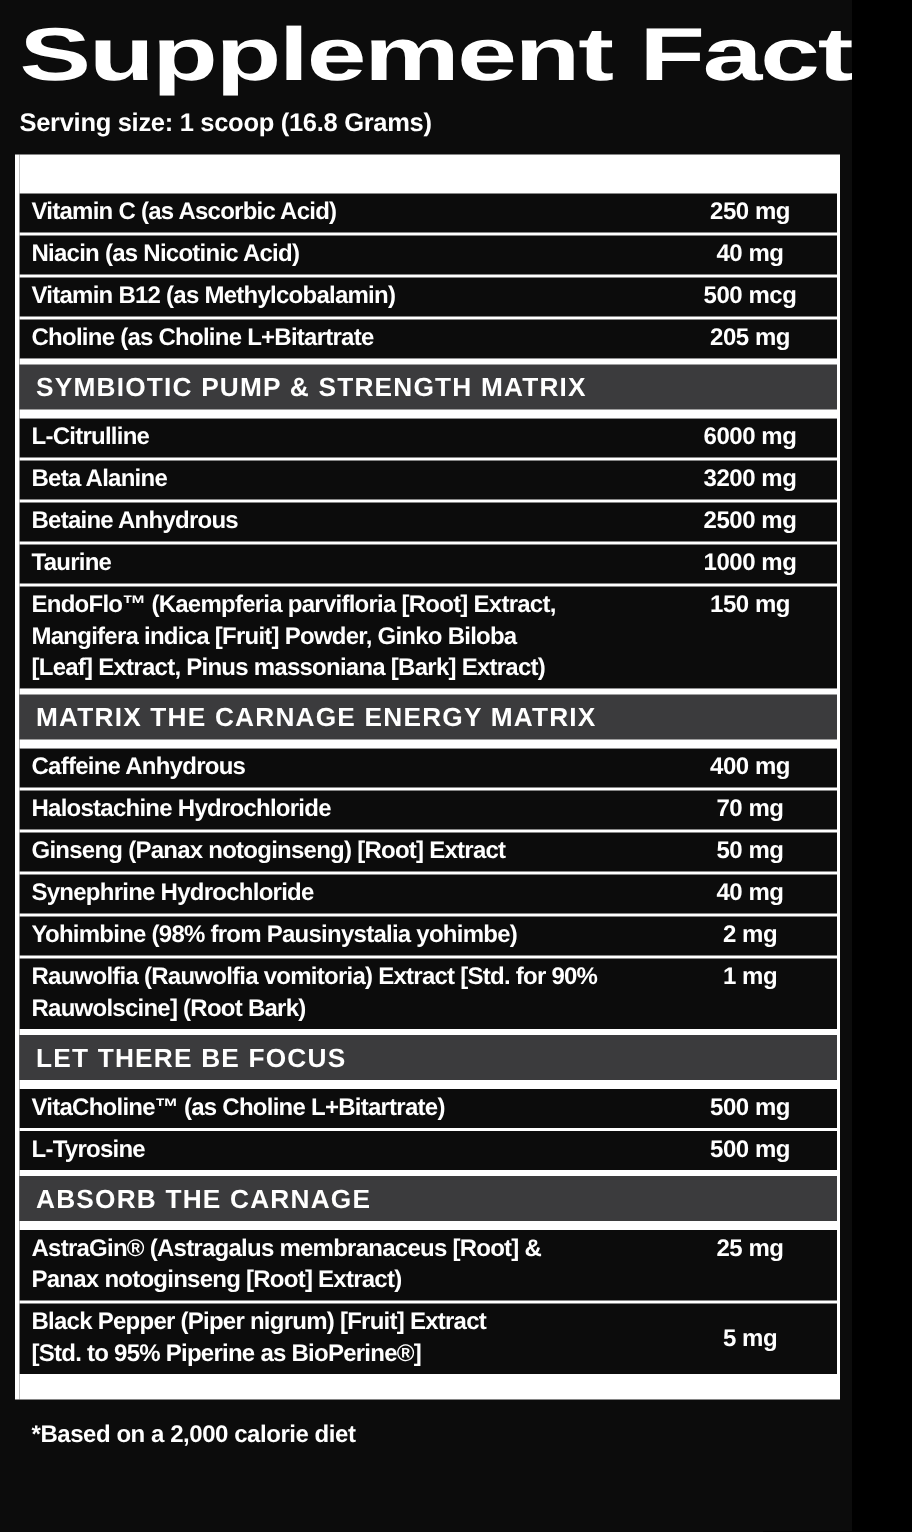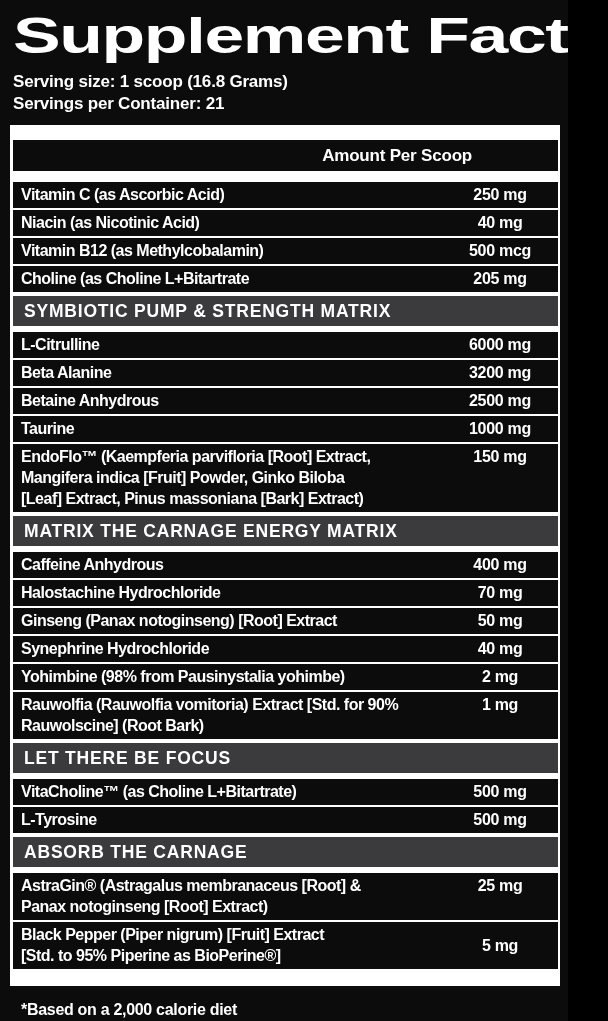--- a/index.html
+++ b/index.html
@@ -64,31 +64,27 @@
 </style>
 </head>
 <body>
 
 <div class="label">
 
   <div class="header">
     <div class="title">Supplement Facts</div>
     <div class="serving">
       <div>Serving size: 1 scoop (16.8 Grams)</div>
-      <div>Servings per Container: 21</div>
     </div>
   </div>
 
   <div class="facts">
 
     <div class="bar-top"></div>
 
-    <div class="amount-header">
-      <span>Amount Per Scoop</span>
-    </div>
 
     <div class="bar-mid"></div>
 
     <div class="row">
       <div class="name">Vitamin C (as Ascorbic Acid)</div>
       <div class="amount">250 mg</div>
     </div>
     <div class="row">
       <div class="name">Niacin (as Nicotinic Acid)</div>
       <div class="amount">40 mg</div>

